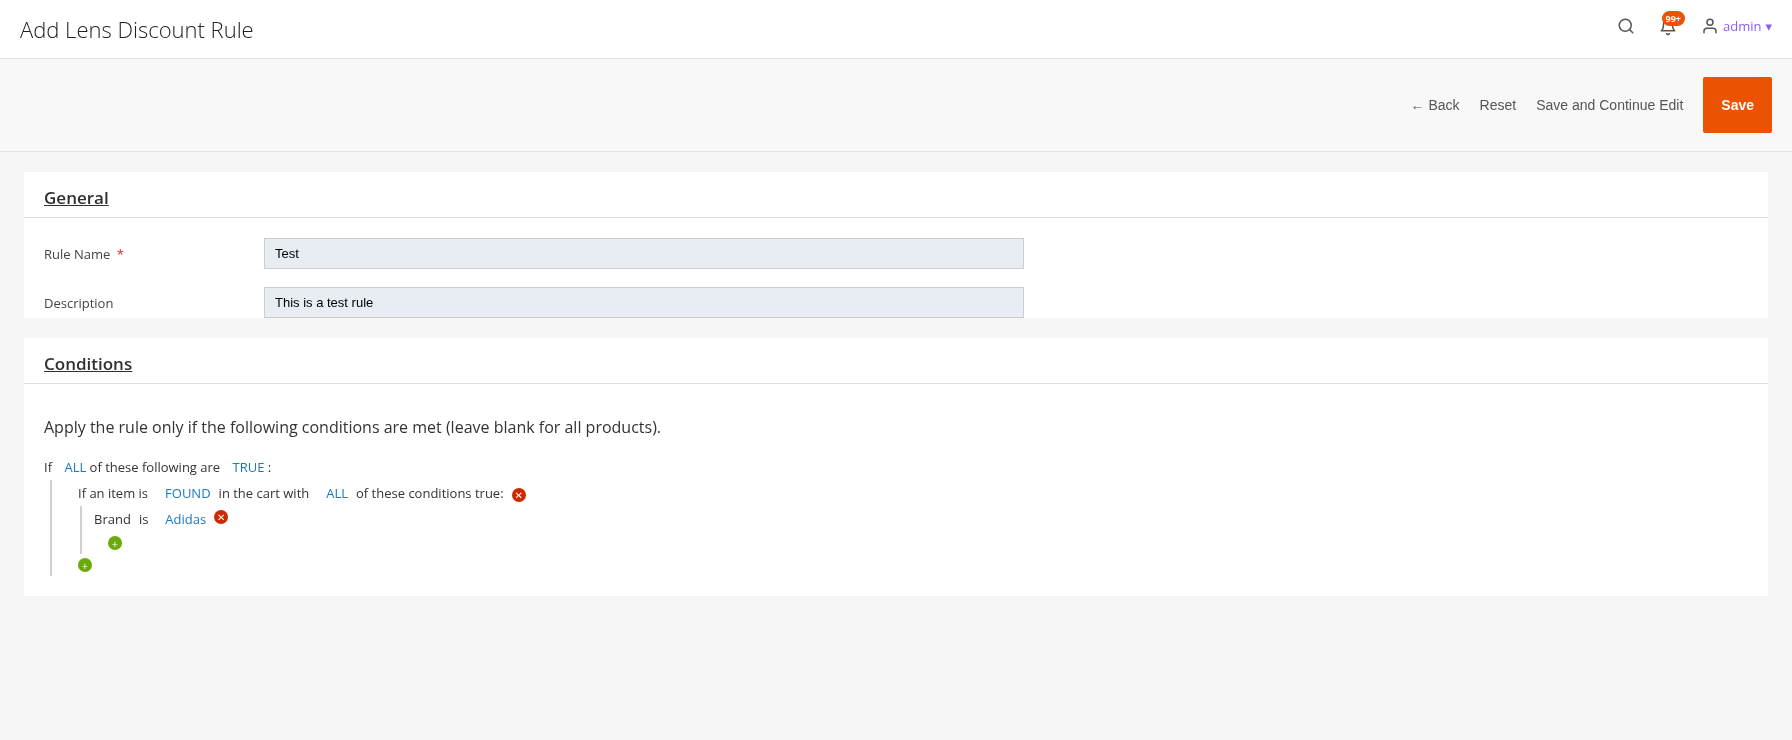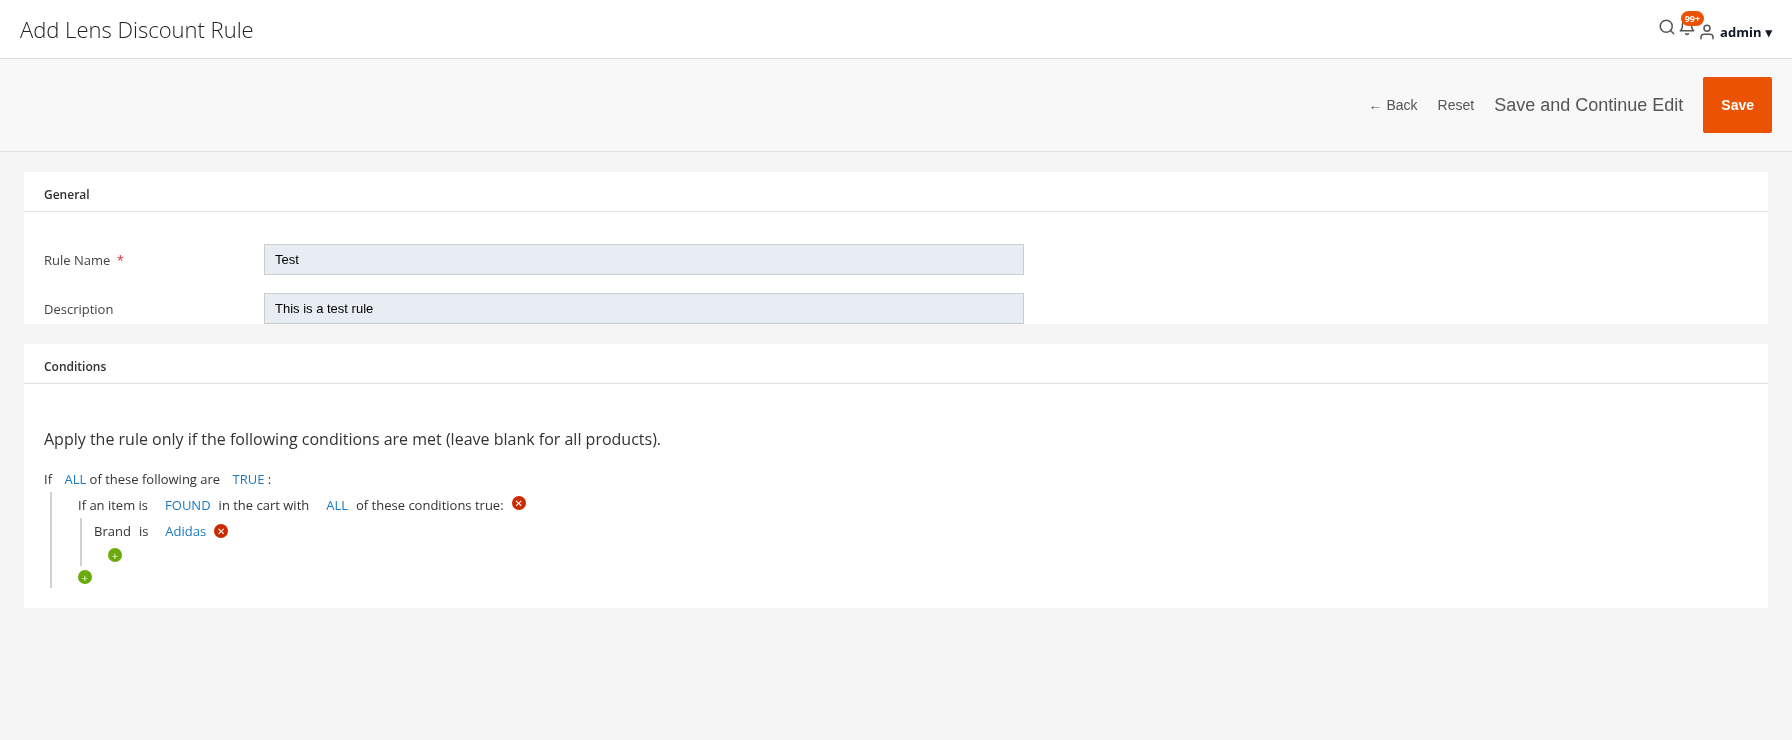--- a/index.html
+++ b/index.html
@@ -19,22 +19,22 @@
       justify-content: space-between;
       border-bottom: 1px solid #e0e0e0;
     }
     .page-title {
       font-size: 22px;
       font-weight: 300;
       color: #222;
     }
     .header-icons {
       display: flex;
-      align-items: flex-end;
-      gap: 2px;
+      align-items: flex-start;
+      gap: 24px;
     }
     .search-icon-btn {
       background: none;
       border: none;
       cursor: pointer;
       font-size: 18px;
       color: #555;
     }
     .notification-badge {
       position: relative;
@@ -53,23 +53,22 @@
       font-size: 9px;
       border-radius: 10px;
       padding: 1px 4px;
       font-weight: bold;
     }
     .admin-user {
       display: flex;
       align-items: center;
       gap: 4px;
       cursor: pointer;
-      color: #0f172a;
+      color: #8b5cf6;
       font-size: 13px;
-      font-weight: bold;
     }
     .admin-user svg { color: #555; }
 
     
     .toolbar {
       background: #f8f8f8;
       border-bottom: 1px solid #e0e0e0;
       padding: 18px 20px;
       display: flex;
       align-items: center;
@@ -89,21 +88,21 @@
     .toolbar-btn.save-btn {
       background: #eb5202;
       color: #fff;
       padding: 20px 18px;
       border-radius: 2px;
       font-weight: 600;
       font-size: 14px;
     }
     .toolbar-btn.save-continue {
       color: #555;
-      font-size: 18px;
+      font-size: 14px;
     }
     .toolbar-btn.reset-btn {
       color: #555;
       font-size: 14px;
     }
     .toolbar-back {
       color: #555;
       font-size: 14px;
       display: flex;
       align-items: center;
@@ -116,26 +115,27 @@
       background: #f5f5f5;
       min-height: calc(100vh - 130px);
     }
 
     
     .section {
       background: #fff;
       margin-bottom: 20px;
     }
     .section-title {
-      font-size: 12px;
+      font-size: 17px;
       font-weight: 600;
       color: #303030;
       padding: 14px 0 8px 0;
       border-bottom: 1px solid #e0e0e0;
-      margin-bottom: 32px;
+      margin-bottom: 20px;
+      text-decoration: underline;
     }
 
     
     .form-row {
       display: flex;
       align-items: flex-start;
       margin-bottom: 18px;
       padding: 0 20px;
     }
     .form-label {
@@ -174,28 +174,28 @@
     .conditions-tree {
       padding: 6px 20px 20px;
       font-size: 13px;
     }
     .condition-all {
       color: #333;
       padding: 4px 0;
     }
     .condition-found-row {
       display: flex;
-      align-items: flex-start;
+      align-items: flex-end;
       gap: 4px;
       padding: 4px 0 4px 20px;
       color: #333;
     }
     .condition-brand-row {
       display: flex;
-      align-items: center;
+      align-items: flex-start;
       gap: 4px;
       padding: 4px 0 4px 48px;
       color: #333;
     }
     .condition-add-row {
       padding: 4px 0 4px 20px;
       display: flex;
       align-items: center;
     }
     .condition-add-row2 {

